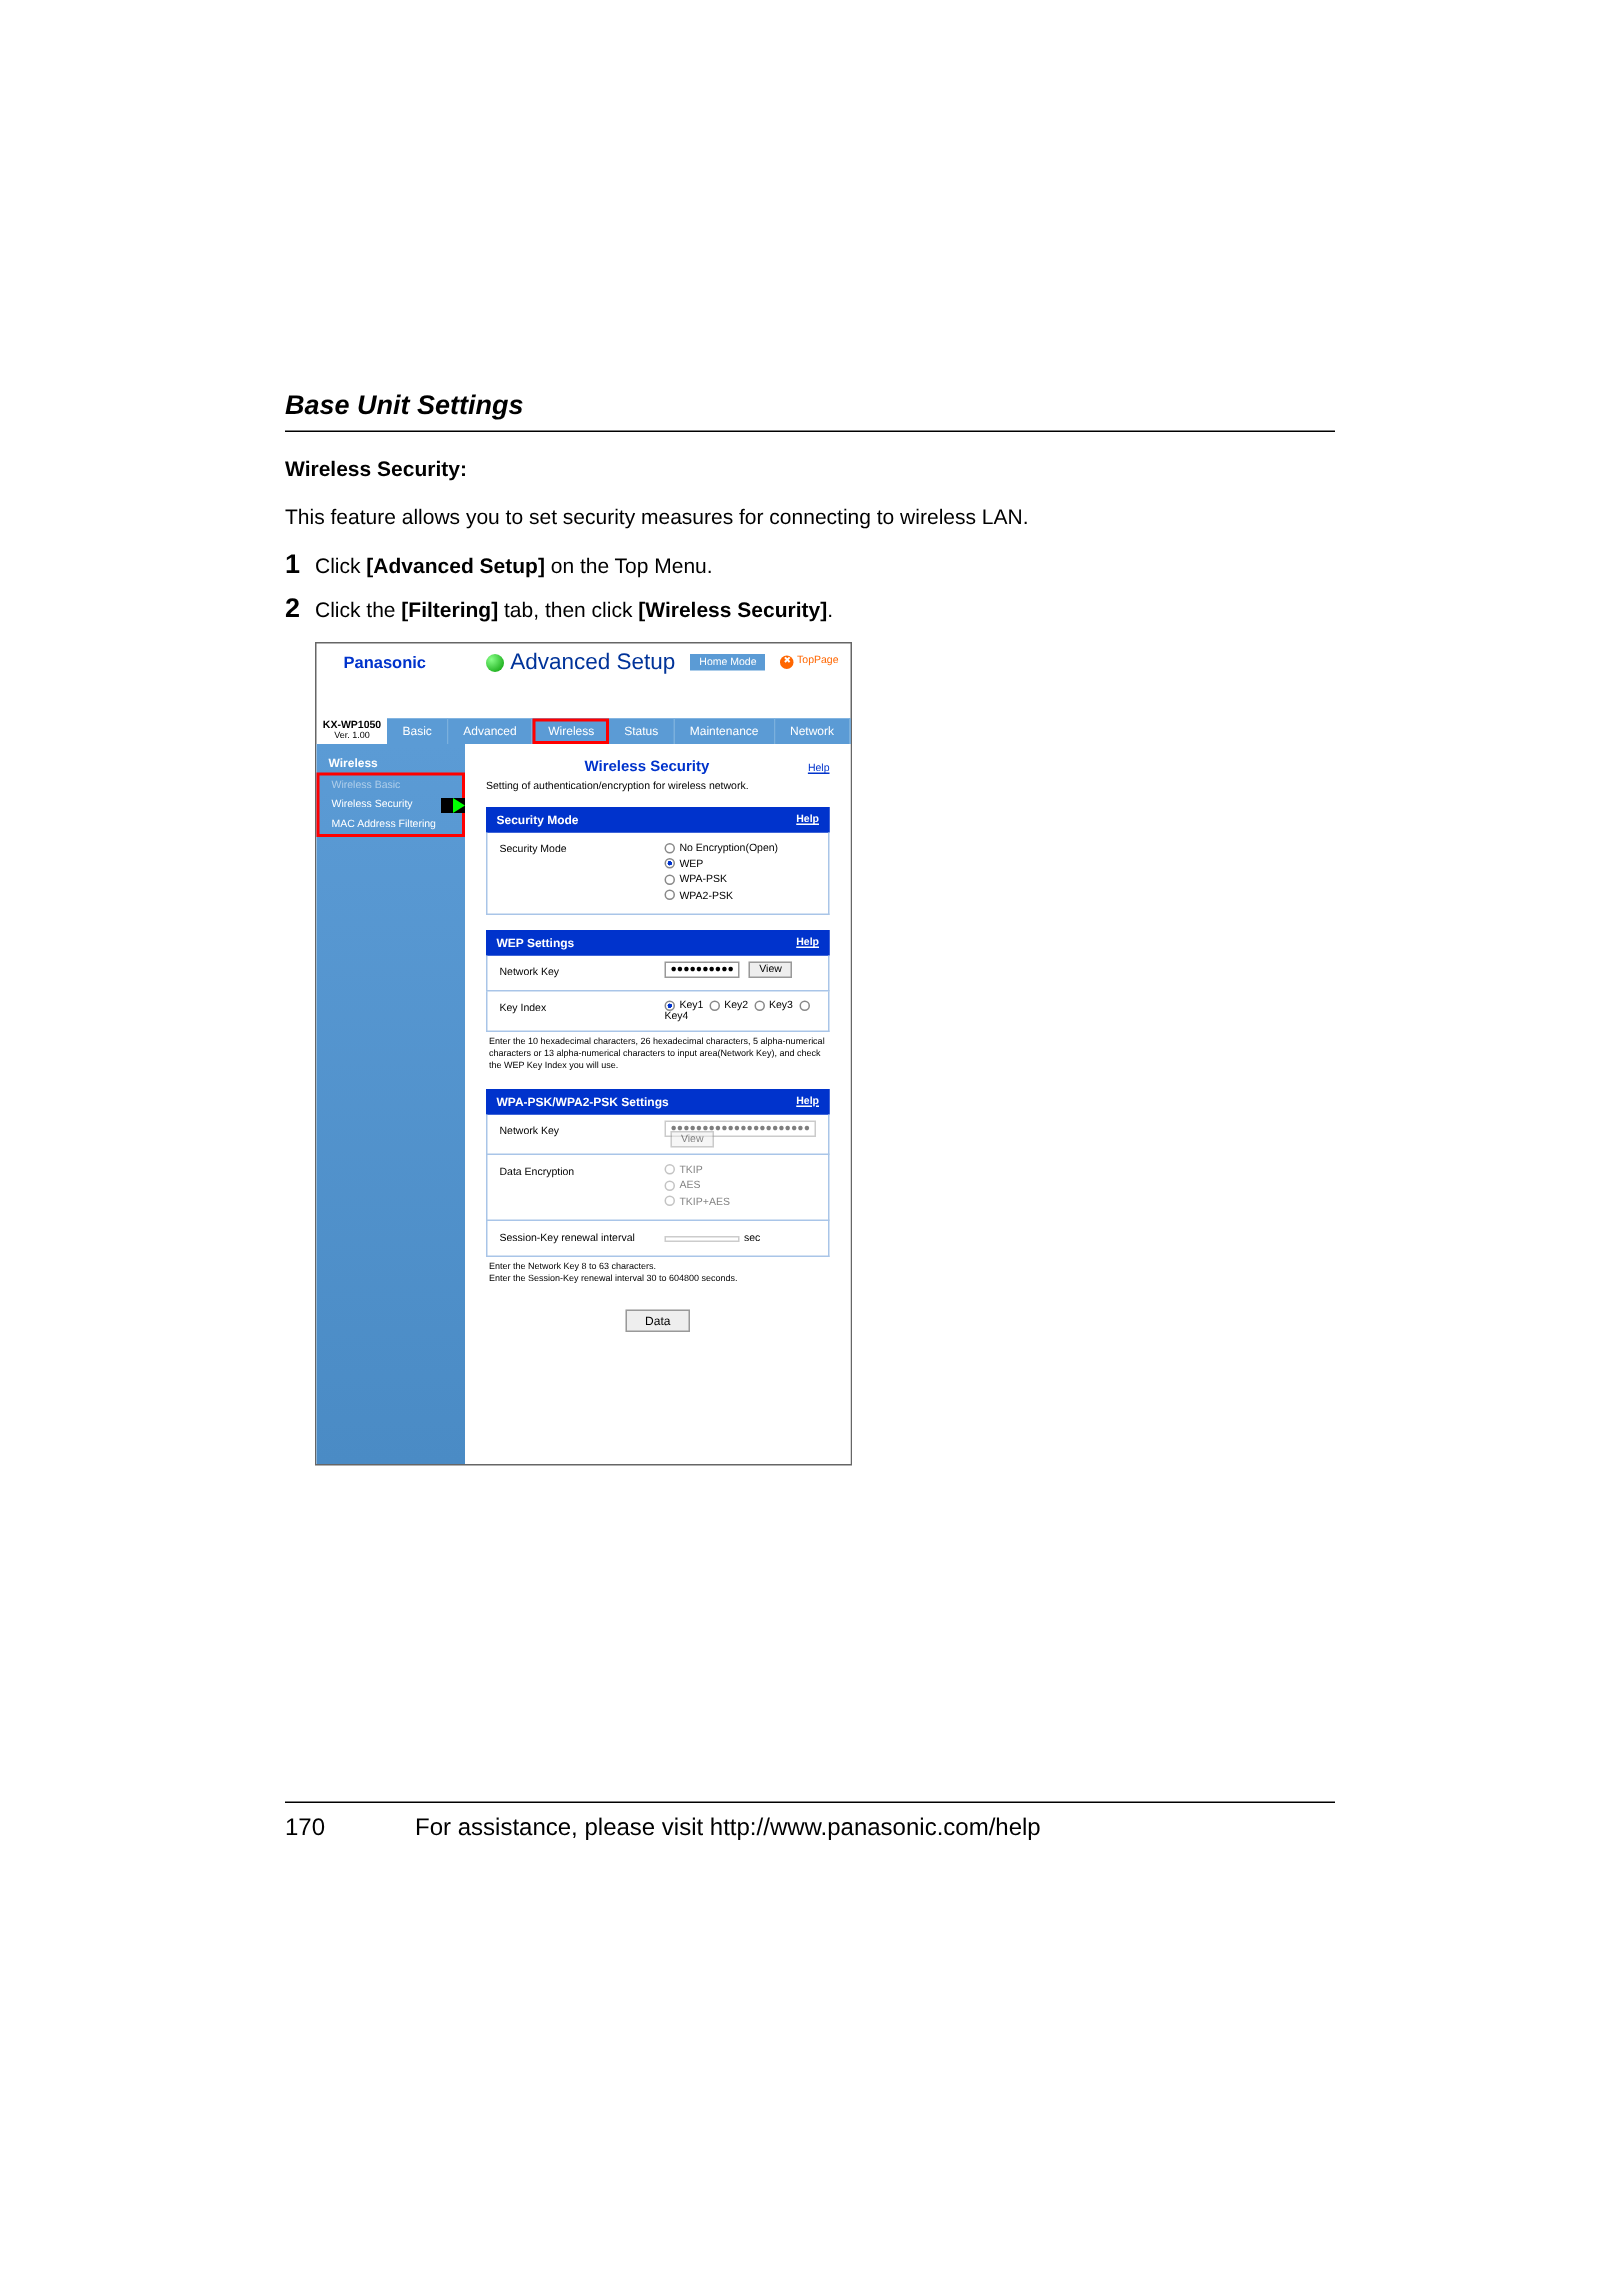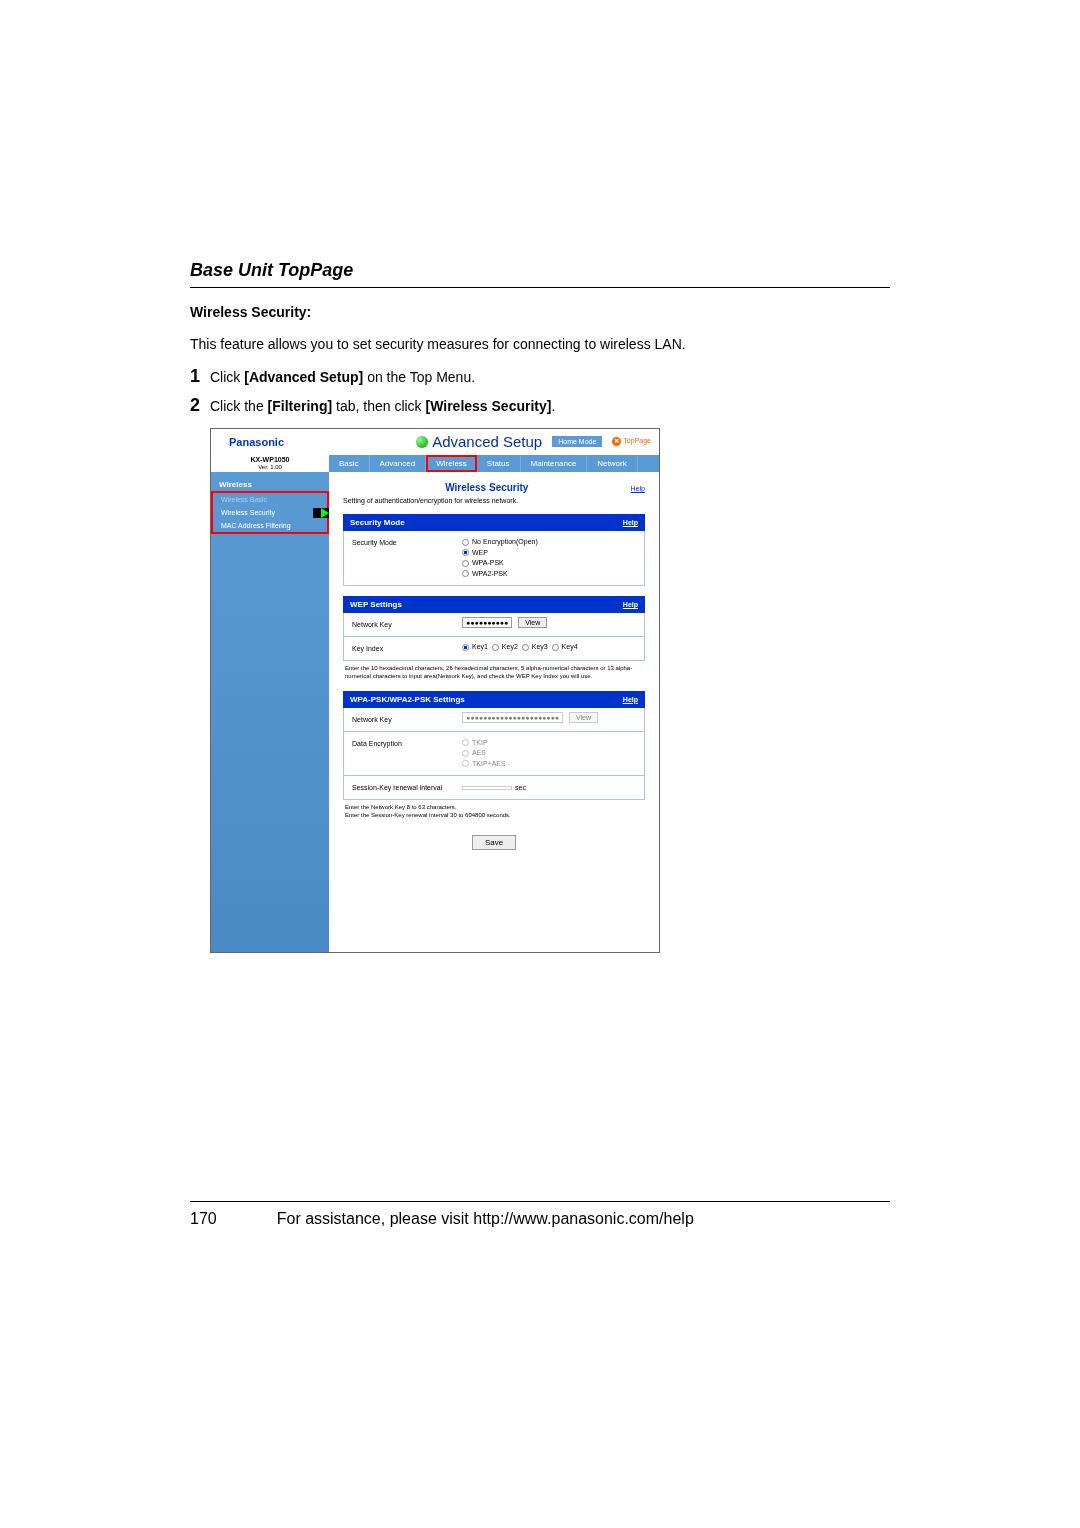--- a/index.html
+++ b/index.html
@@ -41,21 +41,21 @@
       font-size: 18px;
       width: 20px;
       flex-shrink: 0;
     }
     .step-text {
       font-size: 14px;
     }
     .bold { font-weight: bold; }
     
     .screenshot {
-      width: 450px;
+      width: 358px;
       margin: 12px 0 0 20px;
       border: 1px solid #666;
       background: #fff;
       font-size: 8px;
     }
     .ss-header {
       display: flex;
       align-items: center;
       justify-content: flex-end;
       padding: 4px 8px;
@@ -94,20 +94,21 @@
       display: inline-block;
       width: 9px; height: 9px;
       text-align: center;
       line-height: 9px;
       font-size: 6px;
       margin-right: 2px;
     }
     .model-row {
       display: flex;
       align-items: center;
+      margin-top: 24px;
     }
     .model {
       width: 118px;
       text-align: center;
       font-size: 7px;
       font-weight: bold;
       padding: 2px 0;
     }
     .ver { font-size: 6px; font-weight: normal; }
     .tabs {
@@ -277,21 +278,21 @@
       justify-content: flex-start;
       gap: 60px;
       font-size: 16px;
     }
     .page-num { }
   </style>
 </head>
 <body>
 
 <div class="page">
-  <div class="section-title">Base Unit TopPage</div>
+  <div class="section-title">Base Unit Settings</div>
   <div class="subtitle">Wireless Security:</div>
   <div class="desc">This feature allows you to set security measures for connecting to wireless LAN.</div>
 
   <div class="step">
     <div class="step-num">1</div>
     <div class="step-text">
       <span>Click </span><span class="bold">[Advanced Setup]</span><span> on the Top Menu.</span>
     </div>
   </div>
 
@@ -412,21 +413,21 @@
             <span class="inp" style="width:50px; opacity:0.5"></span>
             <span>sec</span>
           </div>
         </div>
         <div class="note">
           <span>Enter the Network Key 8 to 63 characters.</span><br>
           <span>Enter the Session-Key renewal interval 30 to 604800 seconds.</span>
         </div>
 
         <div class="save-row">
-          <span class="save-btn">Save</span>
+          <span class="save-btn">Data</span>
         </div>
       </div>
     </div>
   </div>
 </div>
 
 <div class="footer">
   <span class="page-num">170</span>
   <span>For assistance, please visit http://www.panasonic.com/help</span>
 </div>

